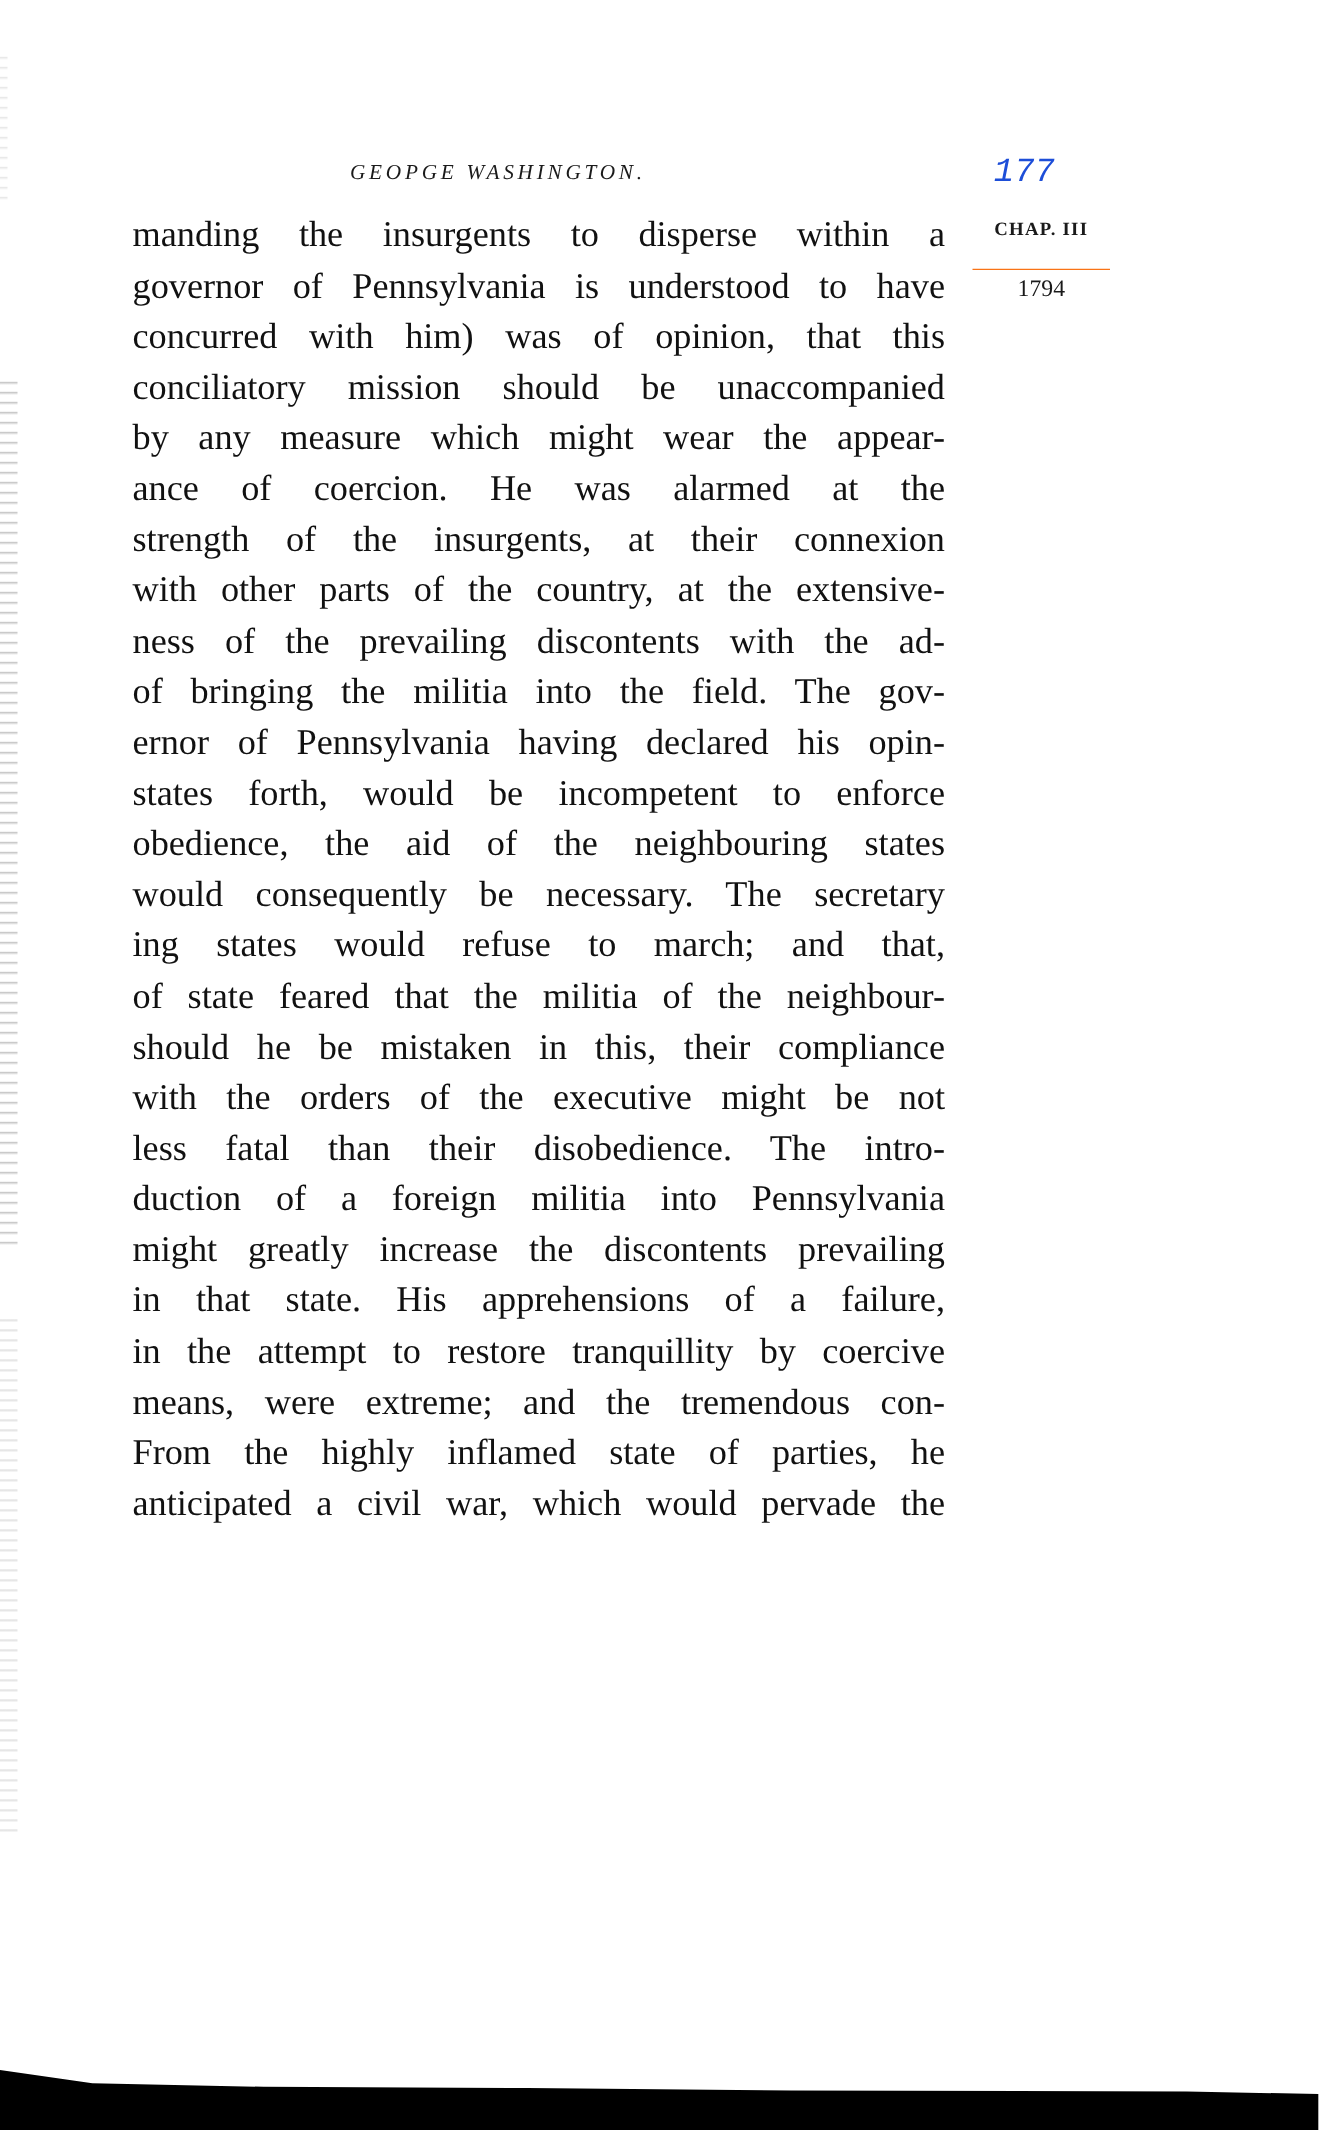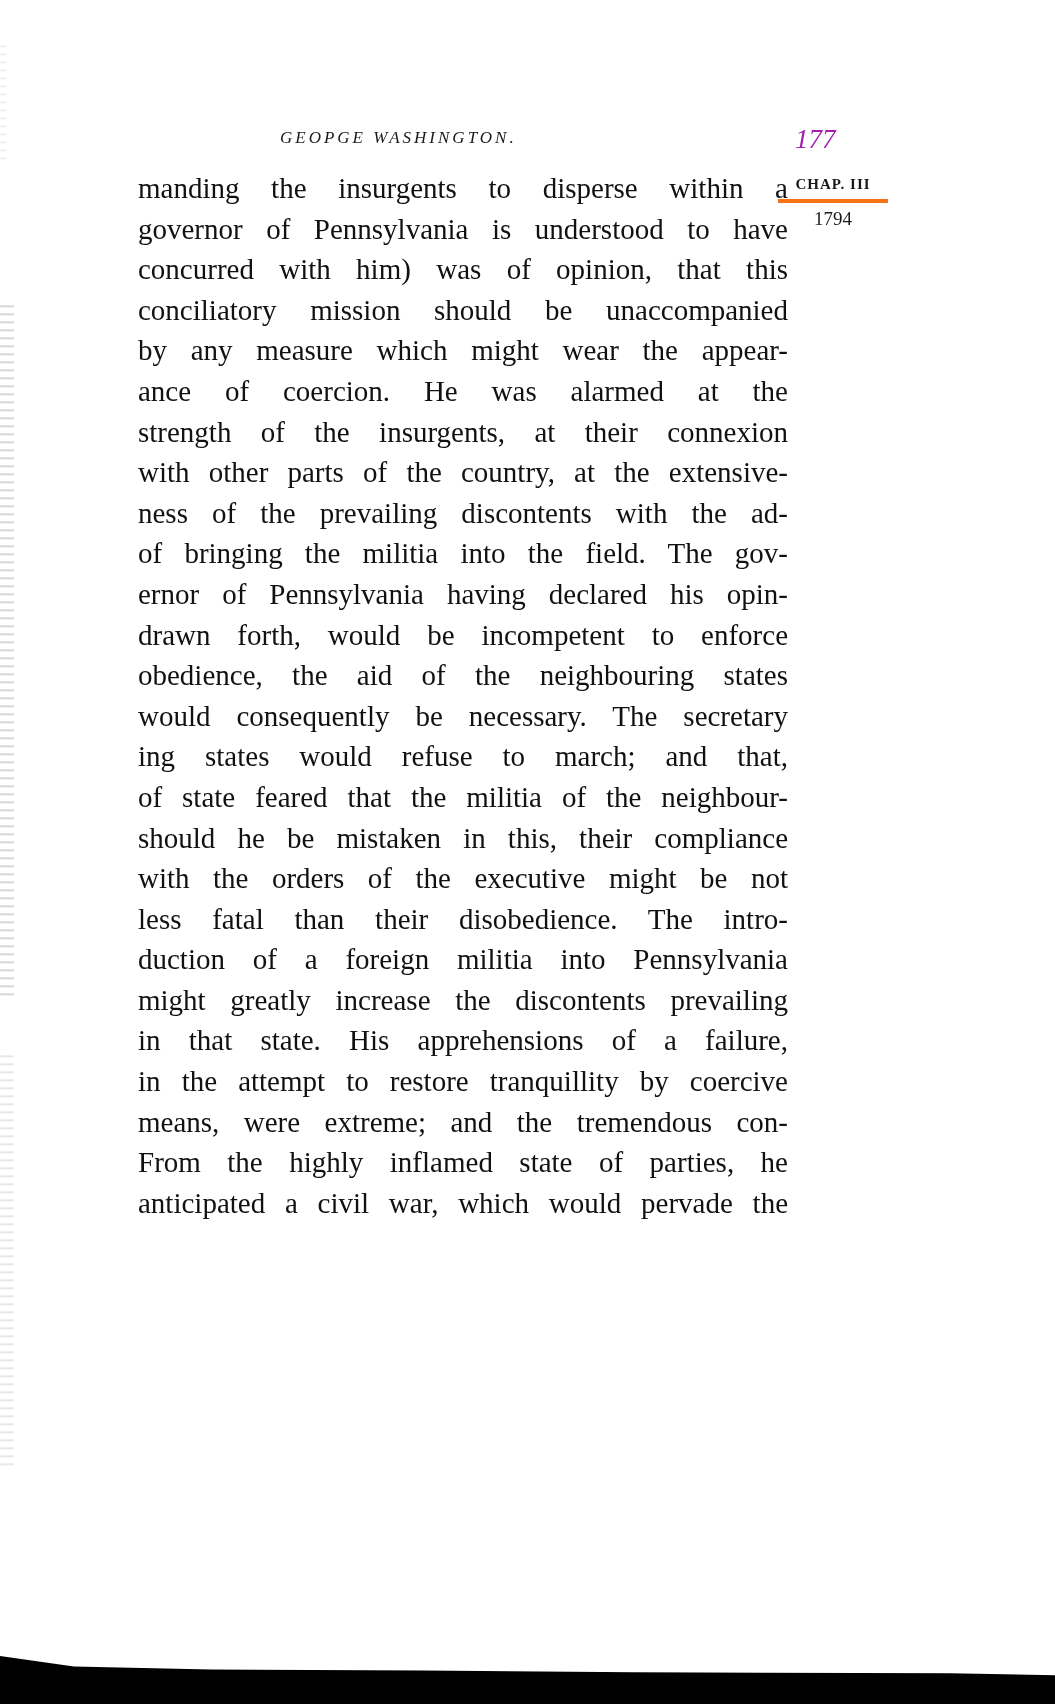--- a/index.html
+++ b/index.html
@@ -30,48 +30,48 @@
     letter-spacing: 3px;
     font-variant: small-caps;
     color: #1a1a1a;
   }
   .page-number {
     position: absolute;
     left: 795px;
     top: 124px;
     font-size: 27px;
     font-style: italic;
-    color: #a21caf;
+    color: #1d4ed8;
+    font-family: Liberation Mono, monospace;
   }
   .margin-note {
     position: absolute;
     left: 778px;
     top: 176px;
     width: 110px;
     text-align: center;
   }
   .margin-note .chap {
     font-size: 15px;
     font-weight: bold;
     letter-spacing: 1px;
     color: #1a1a1a;
-    padding-bottom: 6px;
-    border-bottom: 4px solid #f97316;
+    padding-bottom: 22px;
+    border-bottom: 1px solid #f97316;
   }
   .margin-note .year {
     font-size: 19px;
     margin-top: 5px;
     color: #1a1a1a;
   }
   .body-text {
     position: absolute;
     left: 106px;
     top: 168px;
     width: 650px;
-    margin-left: 32px;
   }
   .line {
     display: block;
     font-size: 29px;
     line-height: 40.6px;
     height: 40.6px;
     text-align: justify;
     text-align-last: justify;
     white-space: nowrap;
     overflow: visible;
@@ -123,21 +123,21 @@
     <span class="line">governor of Pennsylvania is understood to have</span>
     <span class="line">concurred with him) was of opinion, that this</span>
     <span class="line">conciliatory mission should be unaccompanied</span>
     <span class="line">by any measure which might wear the appear-</span>
     <span class="line">ance of coercion. He was alarmed at the</span>
     <span class="line">strength of the insurgents, at their connexion</span>
     <span class="line">with other parts of the country, at the extensive-</span>
     <span class="line">ness of the prevailing discontents with the ad-</span>
     <span class="line">of bringing the militia into the field. The gov-</span>
     <span class="line">ernor of Pennsylvania having declared his opin-</span>
-    <span class="line">drawn forth, would be incompetent to enforce</span>
+    <span class="line">states forth, would be incompetent to enforce</span>
     <span class="line">obedience, the aid of the neighbouring states</span>
     <span class="line">would consequently be necessary. The secretary</span>
     <span class="line">ing states would refuse to march; and that,</span>
     <span class="line">of state feared that the militia of the neighbour-</span>
     <span class="line">should he be mistaken in this, their compliance</span>
     <span class="line it">with the orders of the executive might be not</span>
     <span class="line">less fatal than their disobedience. The intro-</span>
     <span class="line">duction of a foreign militia into Pennsylvania</span>
     <span class="line">might greatly increase the discontents prevailing</span>
     <span class="line">in that state. His apprehensions of a failure,</span>

